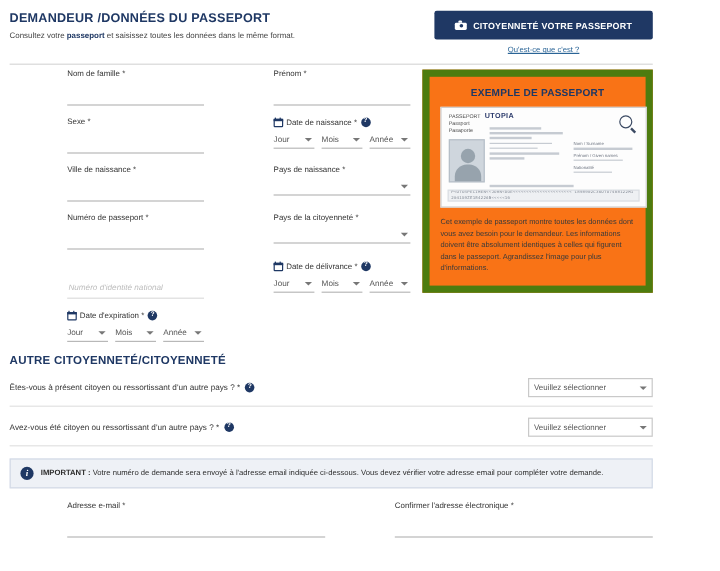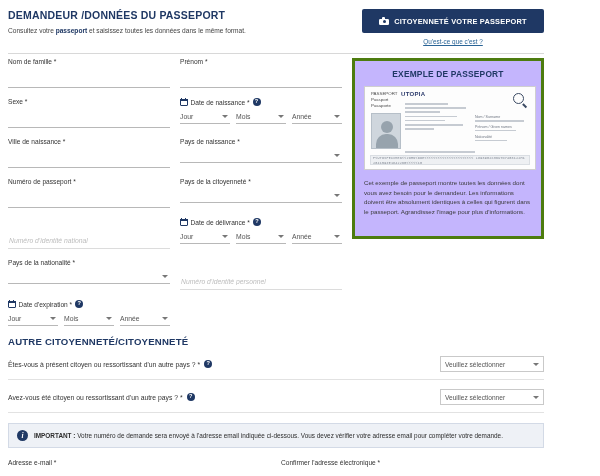--- a/index.html
+++ b/index.html
@@ -45,21 +45,21 @@
   }
 
   .rule { height: 1px; background: #d8d8d8; margin: 8px 0 4px 0; }
 
   
   .body-row { display: flex; gap: 0; }
   .form-col { width: 390px; padding-right: 6px; }
   .side-col { width: 196px; padding-left: 4px; }
 
   .grid2 { display: flex; gap: 10px; }
-  .cell { flex: 1 1 0; min-width: 0; }
+  .cell { flex: 1 1 0; min-width: 0; margin-left: 48px; }
 
   .field { margin-bottom: 10px; }
   .flabel {
     font-size: 6.6px; color: #333; margin-bottom: 3px;
     display: flex; align-items: center; gap: 3px; white-space: nowrap;
   }
   .underline-input {
     width: 100%; height: 15px;
     border: none; border-bottom: 1px solid #b8b8b8;
     background: transparent;
@@ -111,22 +111,22 @@
   }
   .select-box .caret {
     position: absolute; right: 4px; top: 6px;
     width: 0; height: 0;
     border-left: 3px solid transparent; border-right: 3px solid transparent;
     border-top: 3.6px solid #777;
   }
 
   
   .example-panel {
-    border: 3px solid #4d7c0f; background: #c4b5fd;
-    padding: 8px 9px 20px 9px; width: 192px;
+    border: 6px solid #4d7c0f; background: #f97316;
+    padding: 8px 9px 9px 9px; width: 192px;
   }
   .example-title {
     text-align: center; color: #1f3864; font-weight: bold;
     font-size: 8.4px; margin-bottom: 7px; letter-spacing: .2px;
   }
   .passport-img {
     position: relative; width: 172px; height: 84px; margin: 0 auto 8px auto;
     background: #fdfdfd; border: 1px solid #cfcfcf;
   }
   .pp-head { position: absolute; left: 6px; top: 4px; font-size: 4.4px; color: #4a4a4a; line-height: 1.4; }
@@ -331,32 +331,20 @@
             <div class="sel">
                 <div class="select-ul">
                   <span>Année</span>
                   <span class="caret"></span>
                 </div>
               </div>
           </div>
         </div>
       </div>
 
-      <div class="grid2">
-        <div class="cell field">
-          <div class="flabel">Pays de la nationalité *</div>
-          <div class="select-ul">
-              <span class="caret"></span>
-            </div>
-        </div>
-        <div class="cell field">
-          <div class="flabel" style="height:8px"></div>
-          <input class="underline-input disabled" placeholder="Numéro d'identité personnel" style="">
-        </div>
-      </div>
 
       <div class="grid2">
         <div class="cell field">
           <div class="flabel">
             <span class="cal-icon">
                 <span class="p1"></span>
                 <span class="p2"></span>
                 <span class="bar"></span>
                 <span class="frame"></span>
               </span>

